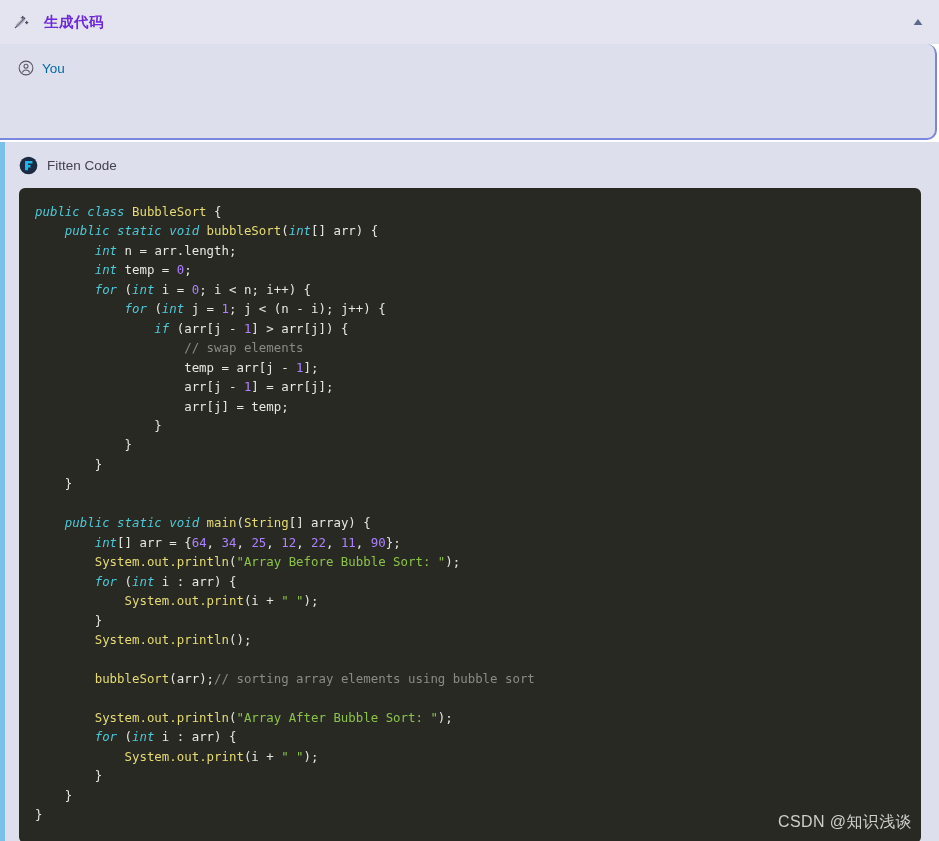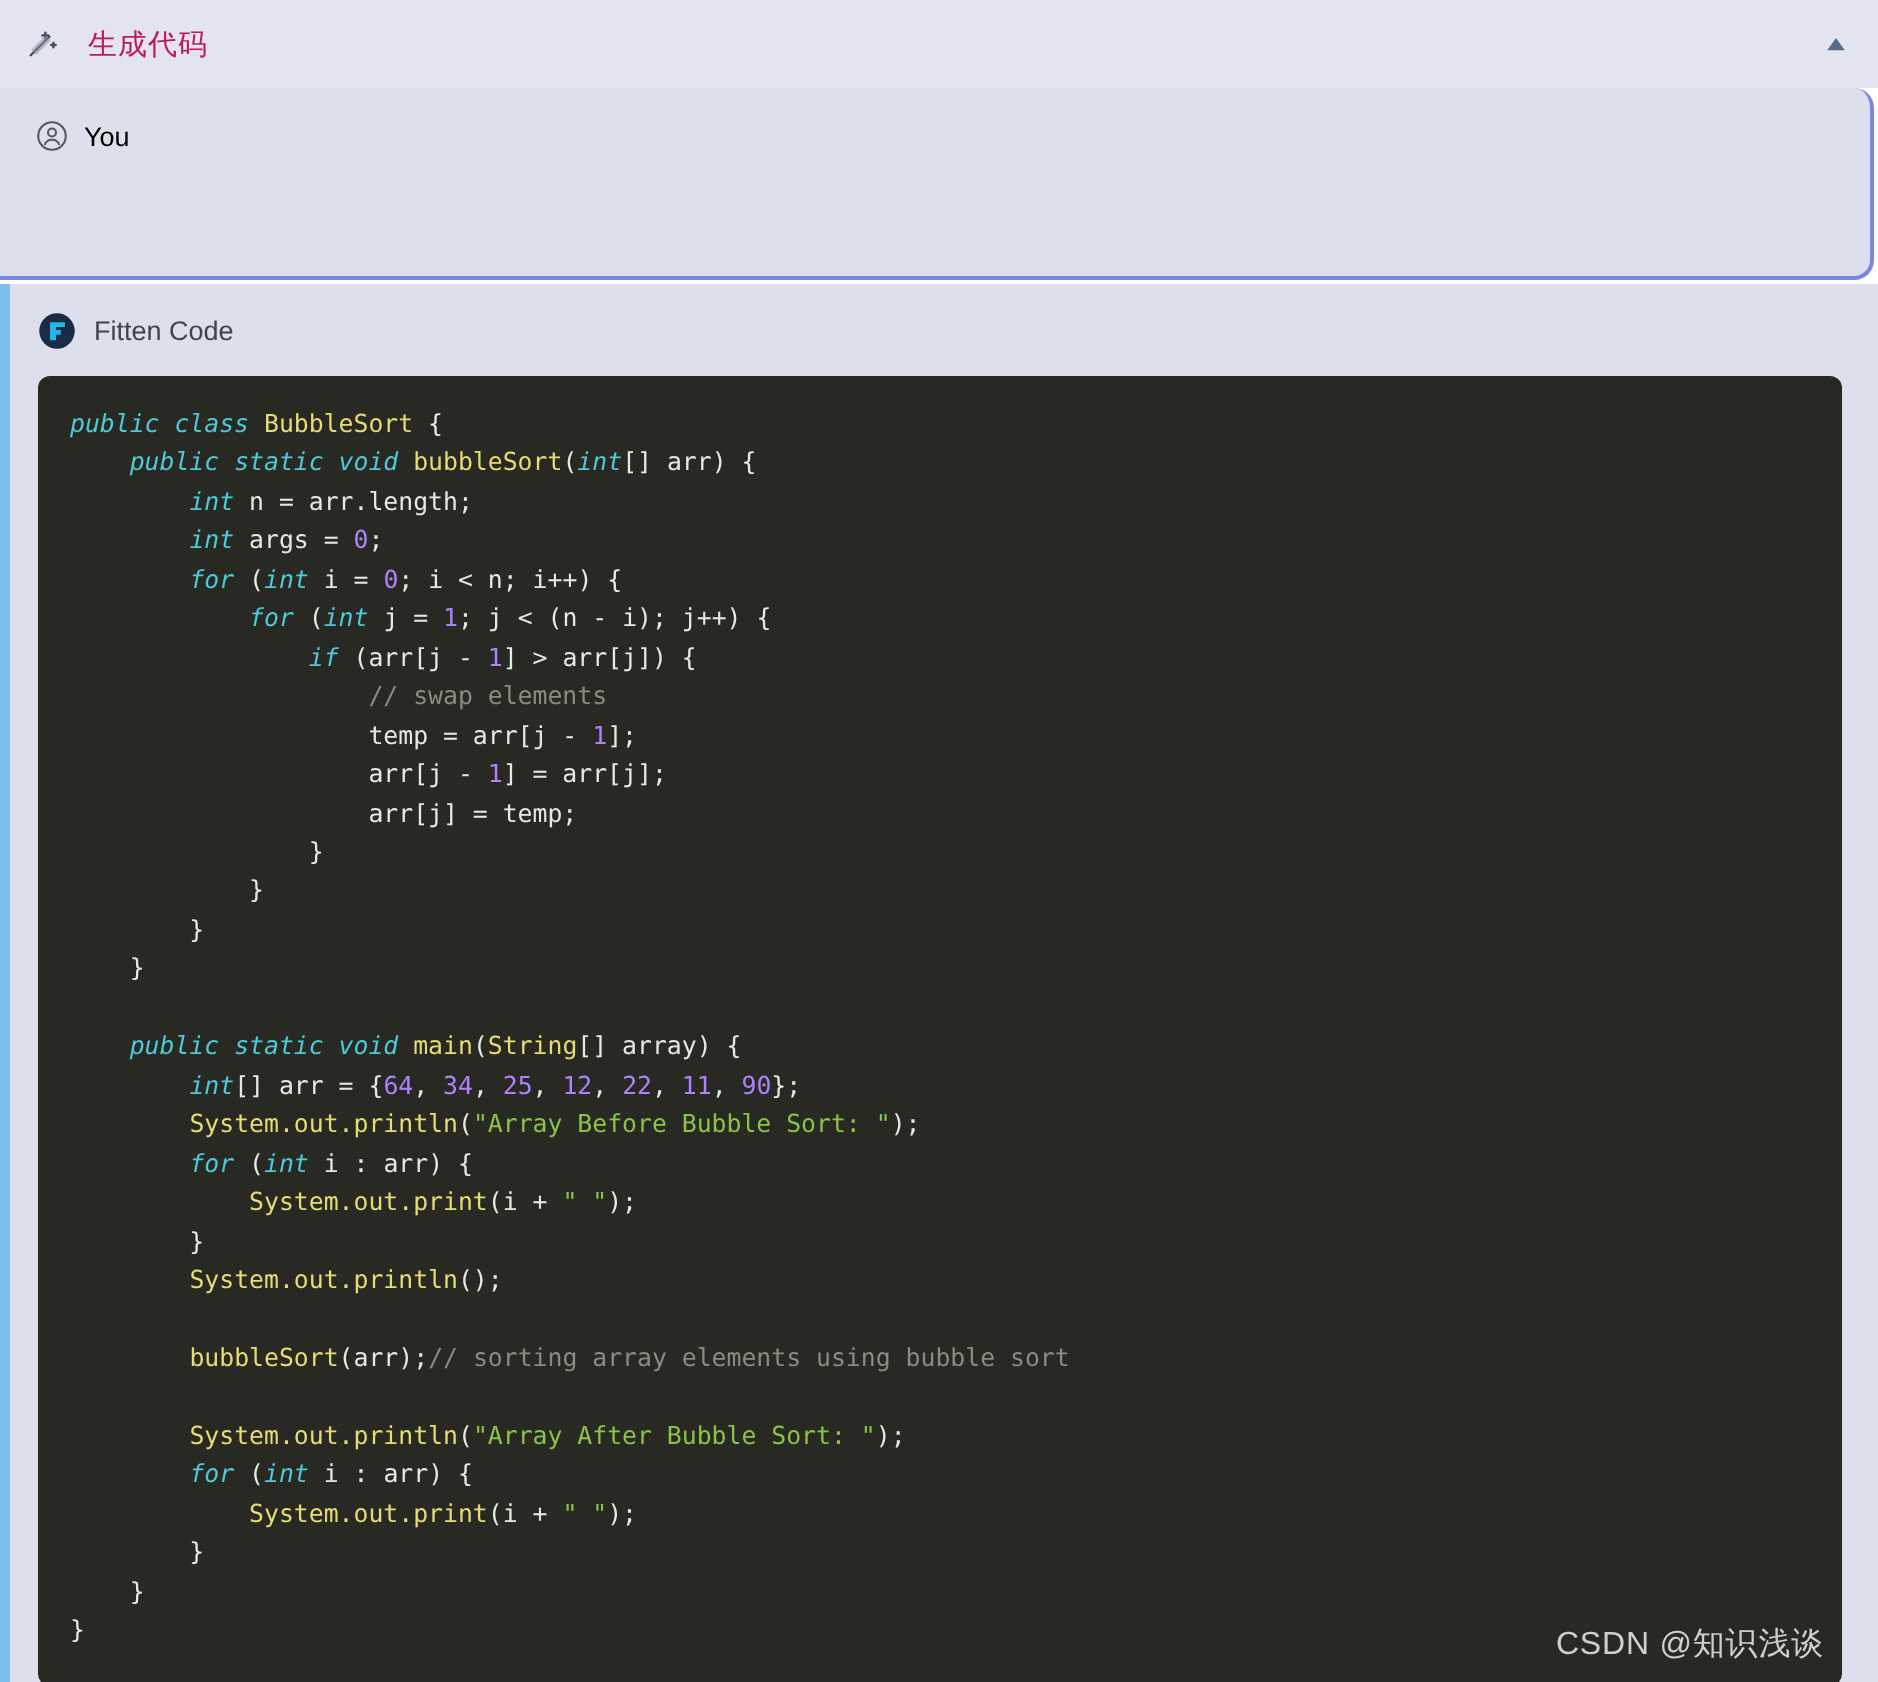--- a/index.html
+++ b/index.html
@@ -27,22 +27,22 @@
   }
   #panel-header .wand {
     width: 18px;
     height: 18px;
     margin-right: 14px;
     flex: 0 0 auto;
     display: block;
   }
   #panel-header .title {
     font-size: 14.5px;
-    color: #be185d;
-    font-weight: 400;
+    color: #6d28d9;
+    font-weight: 700;
     letter-spacing: .5px;
   }
   #panel-header .collapse {
     position: absolute;
     right: 14px;
     top: 50%;
     transform: translateY(-50%);
     width: 14px;
     height: 14px;
   }
@@ -75,21 +75,21 @@
     margin-bottom: 24px;
   }
   #user-message .who .avatar {
     width: 16px;
     height: 16px;
     margin-right: 8px;
     flex: 0 0 auto;
   }
   #user-message .who .name {
     font-size: 13.5px;
-    color: #000000;
+    color: #0369a1;
   }
   #user-message .text {
     font-size: 13.5px;
     color: #2c2c38;
     line-height: 1.5;
   }
 
   
   #assistant-message {
     background: #dedfec;
@@ -197,21 +197,21 @@
         <path d="M7.6 6.4 h9.4 v3.1 h-5.6 v1.9 h4.6 v3.0 h-4.6 v3.5 h-3.8 z" fill="#1fb6ec"></path>
         <circle cx="16.4" cy="13.0" r="2.1" fill="#1b2b44"></circle>
       </svg>
       <span class="name">Fitten Code</span>
     </div>
 
     <div id="code-block">
       <pre id="code-pre"><span class="tk-kw">public </span><span class="tk-kw">class </span><span class="tk-type">BubbleSort</span><span class="tk-pl"> {</span>
 <span class="tk-pl">    </span><span class="tk-kw">public </span><span class="tk-kw">static </span><span class="tk-kw">void </span><span class="tk-fn">bubbleSort</span><span class="tk-pl">(</span><span class="tk-kw">int</span><span class="tk-pl">[] arr) {</span>
 <span class="tk-pl">        </span><span class="tk-kw">int</span><span class="tk-pl"> n = arr.length;</span>
-<span class="tk-pl">        </span><span class="tk-kw">int</span><span class="tk-pl"> args = </span><span class="tk-num">0</span><span class="tk-pl">;</span>
+<span class="tk-pl">        </span><span class="tk-kw">int</span><span class="tk-pl"> temp = </span><span class="tk-num">0</span><span class="tk-pl">;</span>
 <span class="tk-pl">        </span><span class="tk-kw">for</span><span class="tk-pl"> (</span><span class="tk-kw">int</span><span class="tk-pl"> i = </span><span class="tk-num">0</span><span class="tk-pl">; i &lt; n; i++) {</span>
 <span class="tk-pl">            </span><span class="tk-kw">for</span><span class="tk-pl"> (</span><span class="tk-kw">int</span><span class="tk-pl"> j = </span><span class="tk-num">1</span><span class="tk-pl">; j &lt; (n - i); j++) {</span>
 <span class="tk-pl">                </span><span class="tk-kw">if</span><span class="tk-pl"> (arr[j - </span><span class="tk-num">1</span><span class="tk-pl">] &gt; arr[j]) {</span>
 <span class="tk-pl">                    </span><span class="tk-cmt">// swap elements</span>
 <span class="tk-pl">                    temp = arr[j - </span><span class="tk-num">1</span><span class="tk-pl">];</span>
 <span class="tk-pl">                    arr[j - </span><span class="tk-num">1</span><span class="tk-pl">] = arr[j];</span>
 <span class="tk-pl">                    arr[j] = temp;</span>
 <span class="tk-pl">                }</span>
 <span class="tk-pl">            }</span>
 <span class="tk-pl">        }</span>

